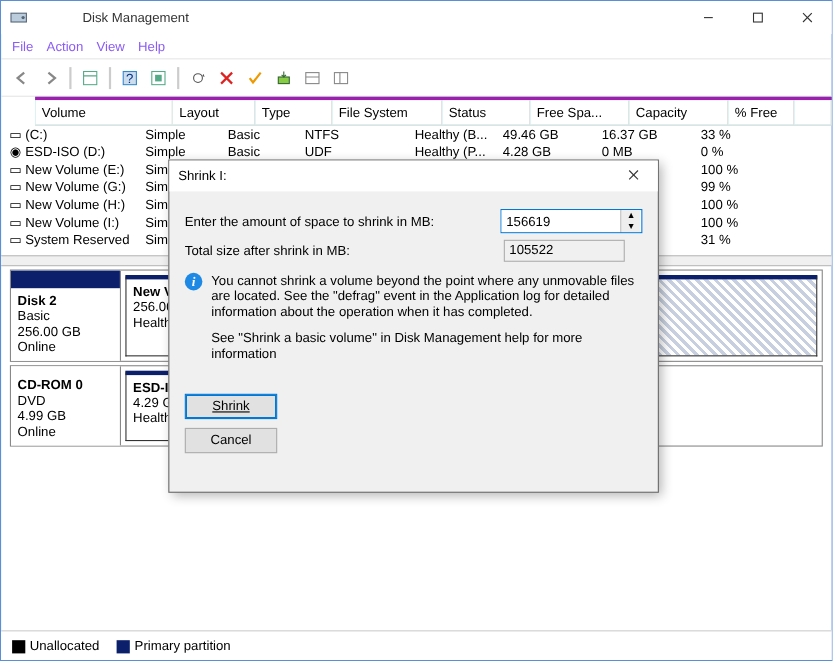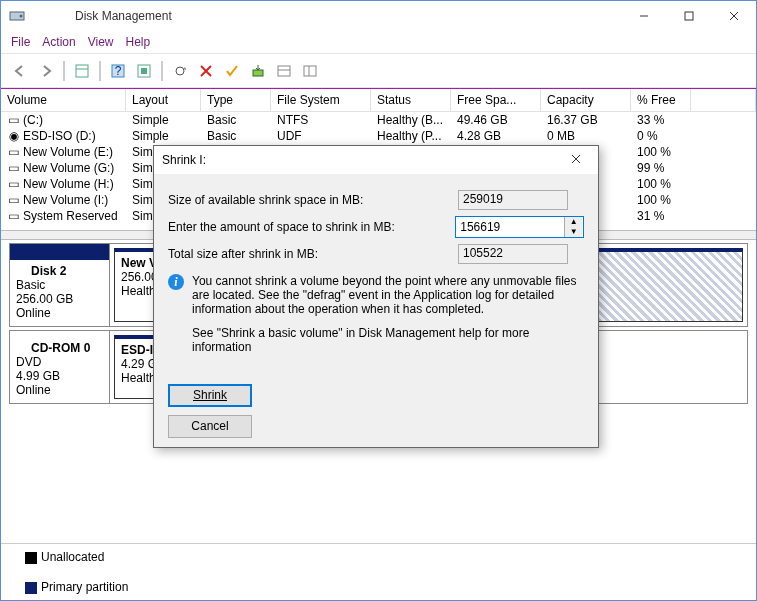--- a/index.html
+++ b/index.html
@@ -4,38 +4,38 @@
 <style>
   * { box-sizing: border-box; font-family: "Segoe UI", Tahoma, sans-serif; font-size: 12px; }
   body { margin: 0; background: #fff; width: 757px; height: 601px; overflow: hidden; position: relative; }
   .window { border: 1px solid #5a8fd6; width: 757px; height: 601px; position: relative; background: #fff; }
   .titlebar { height: 30px; display: flex; align-items: center; padding: 0 0 0 8px; background: #fff; gap: 44px; }
   .titlebar .title { flex: 1; color: #333; }
   .winbtns { display: flex; height: 100%; }
   .winbtn { width: 45px; display: flex; align-items: center; justify-content: center; color: #555; }
   .winbtn svg { width: 10px; height: 10px; }
   .menubar { display: flex; gap: 12px; padding: 4px 10px; border-bottom: 1px solid #e5e5e5; }
-  .menubar span { color: #701a75; cursor: default; }
+  .menubar span { color: #8b5cf6; cursor: default; }
   .toolbar { display: flex; align-items: center; gap: 4px; padding: 4px 8px; border-bottom: 1px solid #e5e5e5; height: 34px; }
   .tbtn { width: 22px; height: 22px; display: flex; align-items: center; justify-content: center; border: 1px solid transparent; }
   .tbtn.sep { width: 1px; background: #ccc; height: 20px; margin: 0 2px; }
-  .listhead { display: flex; border-top: 1px solid #a21caf; background: #14b8a6; }
+  .listhead { display: flex; border-top: 3px solid #a21caf; background: #14b8a6; margin-left: 31px; }
   .col { border-right: 1px solid #e0e0e0; border-bottom: 1px solid #e0e0e0; padding: 4px 6px; color: #000; background: #fff; overflow: hidden; white-space: nowrap; }
   .c0{width:125px}.c1{width:75px}.c2{width:70px}.c3{width:100px}.c4{width:80px}.c5{width:90px}.c6{width:90px}.c7{width:60px}.c8{flex:1}
   .rows { }
   .row { display: flex; }
   .cell { padding: 1px 6px; overflow: hidden; white-space: nowrap; color: #000; }
   .dicon { display:inline-block; width:14px; text-align:center; margin-right:2px; }
   .midsep { height: 10px; border-top: 1px solid #bbb; border-bottom: 1px solid #bbb; background: #f0f0f0; margin-top: 6px; }
   .diskpanel { display:flex; border:1px solid #888; margin:3px 8px; background:#fff; }
   .diskinfo { width:100px; padding:6px; border-right:1px solid #888; background:#fff; }
-  .diskinfo b { display:block;margin-left:15px; }
+  .diskinfo b { display:block; }
   .part { border:1px solid #333; border-top:4px solid #0b1f6b; margin:4px; padding:4px 6px; background:#fff; flex:1; }
   .part.hatch { background: repeating-linear-gradient(45deg,#fff,#fff 3px,#c8d0e0 3px,#c8d0e0 6px); }
-  .legend { position:absolute; bottom:0; left:0; right:0; padding:6px 24px; border-top:1px solid #ccc; background:#fff; display:flex; gap:16px; align-items:flex-start;flex-direction:column; }
+  .legend { position:absolute; bottom:0; left:0; right:0; padding:6px 10px; border-top:1px solid #ccc; background:#fff; display:flex; gap:16px; align-items:flex-start; }
   .sw { width:12px; height:12px; display:inline-block; margin-right:4px; vertical-align:middle; }
   
   .dialog { position:absolute; left:152px; top:144px; width:446px; height:303px; background:#f0f0f0; border:1px solid #666; box-shadow:3px 3px 10px rgba(0,0,0,.3); z-index:10; }
   .dlg-title { height:28px; display:flex; align-items:center; padding:0 8px; background:#fff; }
   .dlg-title span { flex:1; }
   .dlg-close { width:28px; text-align:center; }
   .dlg-body { padding:10px 14px; }
   .frow { display:flex; align-items:center; margin:6px 0; }
   .frow label { width:290px; }
   .ro { border:1px solid #adadad; background:#f0f0f0; width:110px; height:20px; padding:1px 4px; }
@@ -281,24 +281,20 @@
   <div class="dialog">
     <div class="dlg-title">
       <span>Shrink I:</span>
       <div class="dlg-close"><svg width="10" height="10" viewBox="0 0 10 10">
             <line x1="1" y1="1" x2="9" y2="9" stroke="#333"></line>
             <line x1="9" y1="1" x2="1" y2="9" stroke="#333"></line>
           </svg></div>
     </div>
     <div class="dlg-body">
       <div class="frow">
-        <label>Size of available shrink space in MB:</label>
-        <div class="ro">259019</div>
-      </div>
-      <div class="frow">
         <label>Enter the amount of space to shrink in MB:</label>
         <div class="spin-wrap">
           <input value="156619" style="">
           <div class="spins">
               <div>▲</div>
               <div>▼</div>
             </div>
         </div>
       </div>
       <div class="frow">

